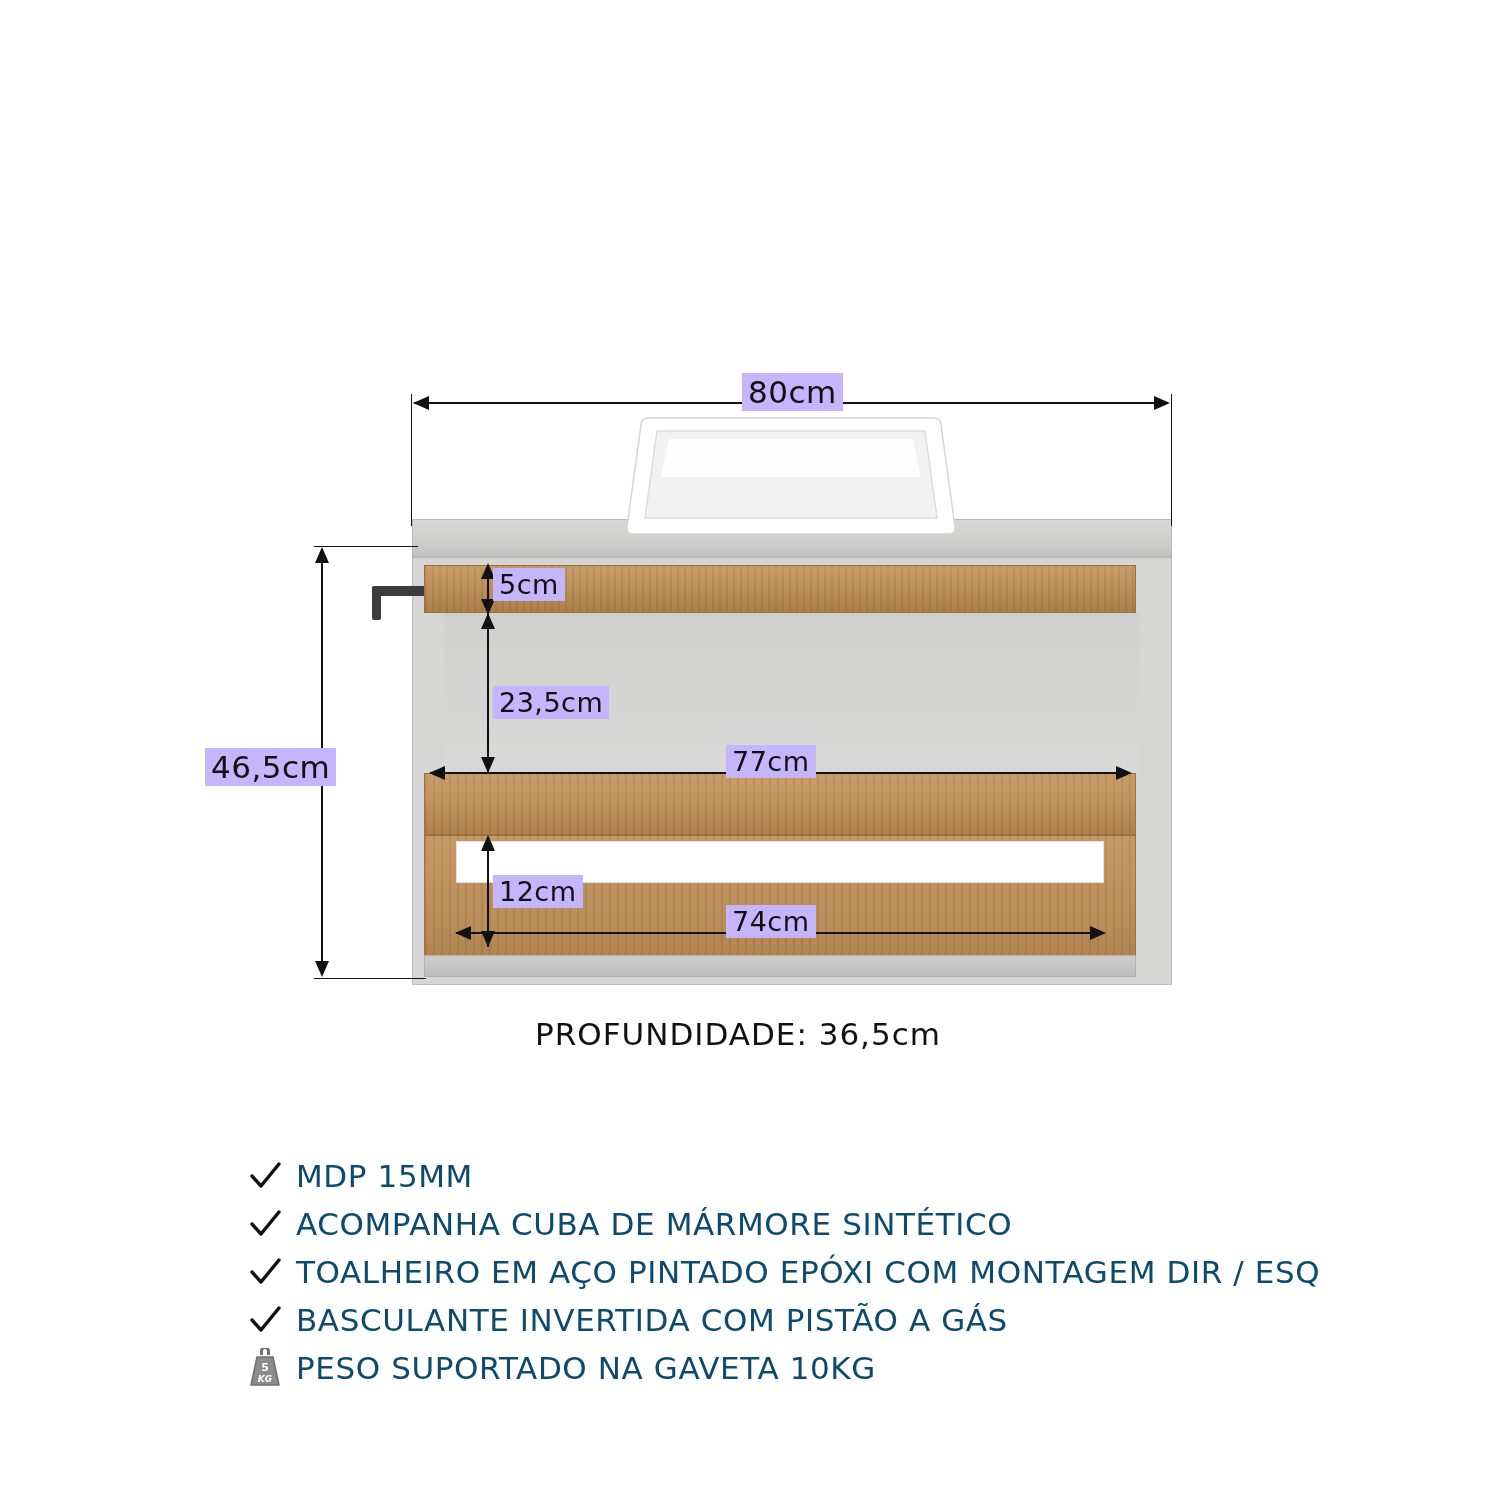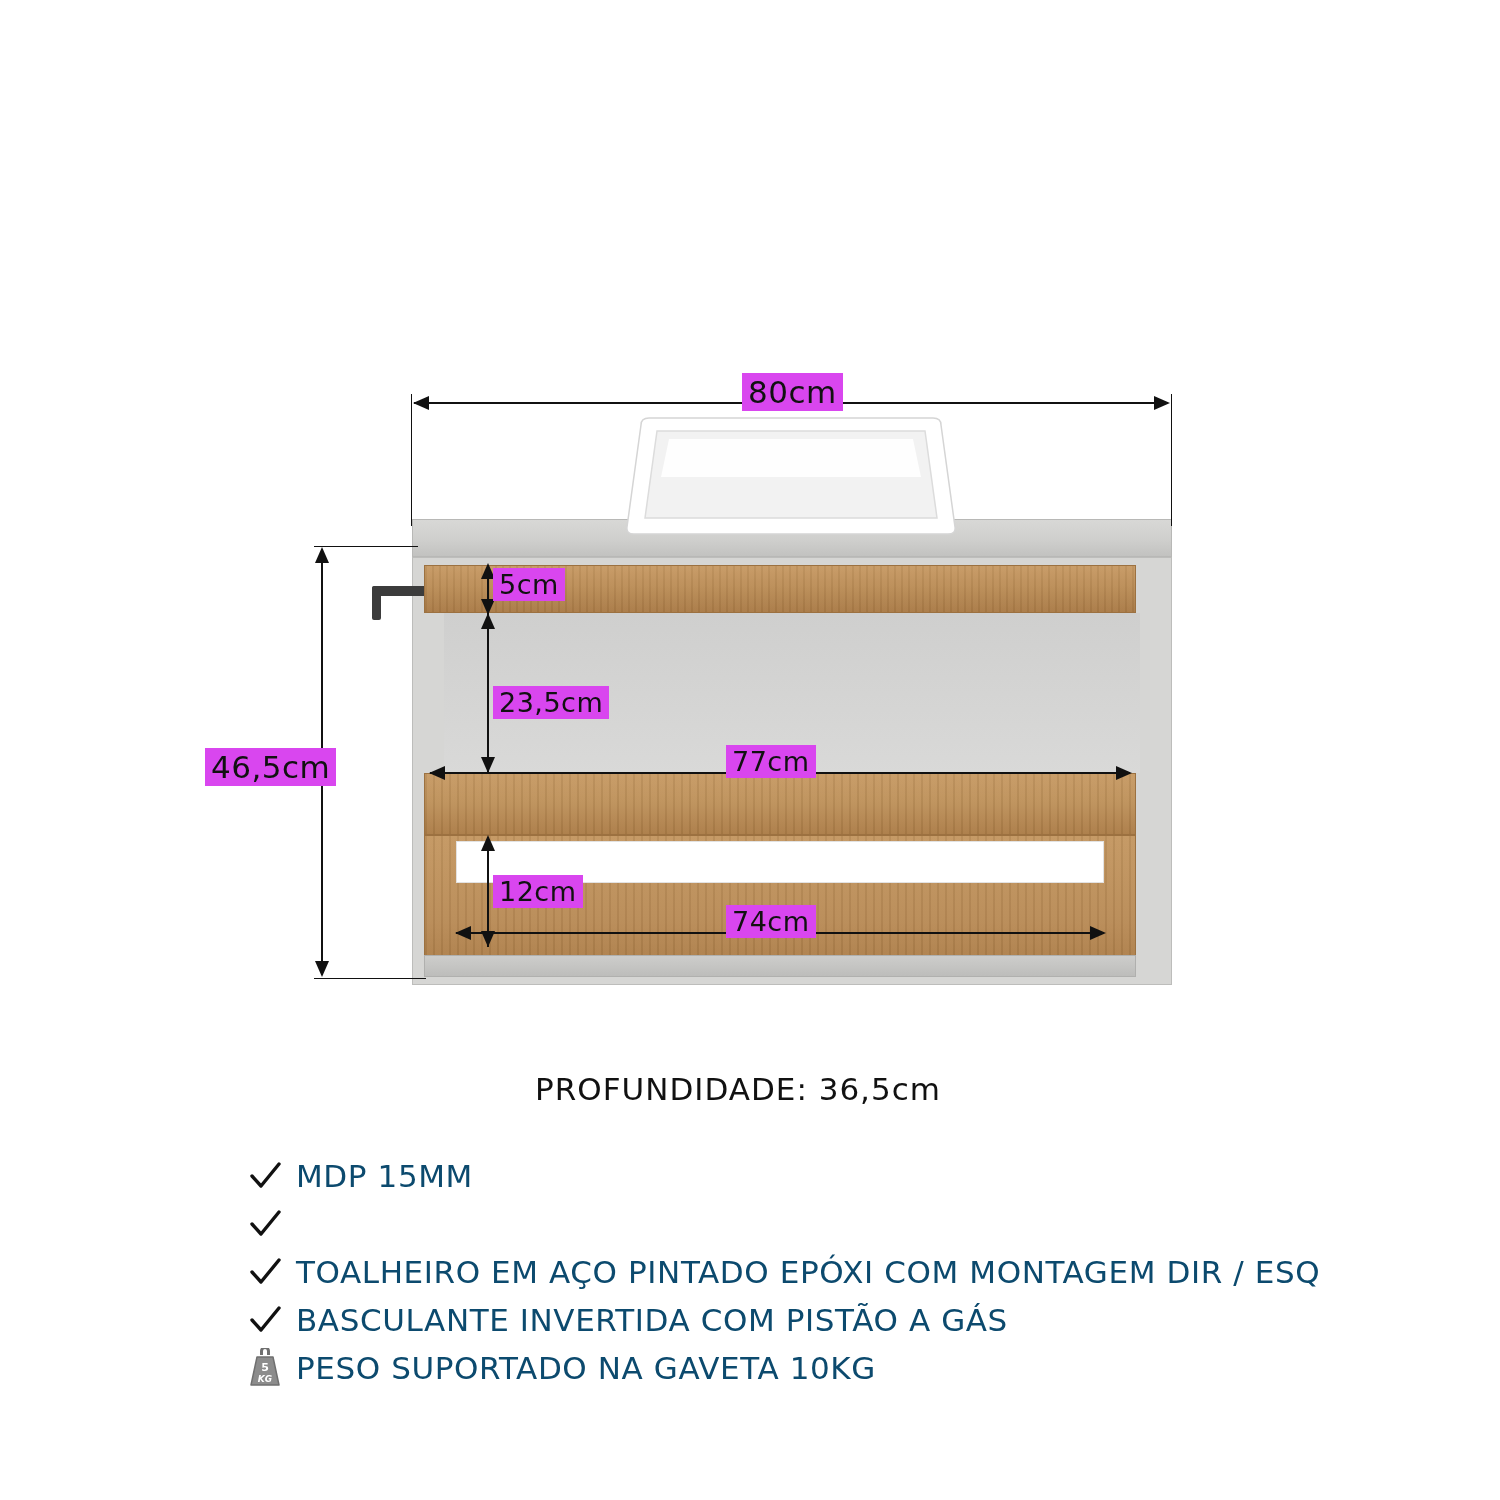--- a/index.html
+++ b/index.html
@@ -162,21 +162,21 @@
     position: absolute;
     background: #111;
     height: 1.4px;
   }
 
   .dim-label {
     position: absolute;
     font-size: 27px;
     letter-spacing: 0.5px;
     color: #111;
-    background: #d946ef;
+    background: #c4b5fd;
     padding: 1px 6px;
     white-space: nowrap;
   }
   .dim-label.big {
     font-size: 31px;
   }
 
   
   .arrow {
     position: absolute;
@@ -200,21 +200,21 @@
   .arrow-down {
     border-left: 7px solid transparent;
     border-right: 7px solid transparent;
     border-top: 16px solid #111;
   }
 
   
   .depth-caption {
     position: absolute;
     left: 0;
-    top: 1071px;
+    top: 1016px;
     width: 1476px;
     text-align: center;
     font-size: 31px;
     letter-spacing: 1px;
     color: #111;
   }
 
   
   .features {
     position: absolute;
@@ -336,20 +336,21 @@
       </span>
       <span class="feature-text">MDP 15MM</span>
     </div>
 
     <div class="feature-row">
       <span class="check-icon">
         <svg viewBox="0 0 34 34" width="34" height="34">
             <path d="M4 17 L13 27 L31 5" fill="none" stroke="#111" stroke-width="3.4" stroke-linecap="round" stroke-linejoin="round"></path>
           </svg>
       </span>
+      <span class="feature-text">ACOMPANHA CUBA DE MÁRMORE SINTÉTICO</span>
     </div>
 
     <div class="feature-row">
       <span class="check-icon">
         <svg viewBox="0 0 34 34" width="34" height="34">
             <path d="M4 17 L13 27 L31 5" fill="none" stroke="#111" stroke-width="3.4" stroke-linecap="round" stroke-linejoin="round"></path>
           </svg>
       </span>
       <span class="feature-text">TOALHEIRO EM AÇO PINTADO EPÓXI COM MONTAGEM DIR / ESQ</span>
     </div>

